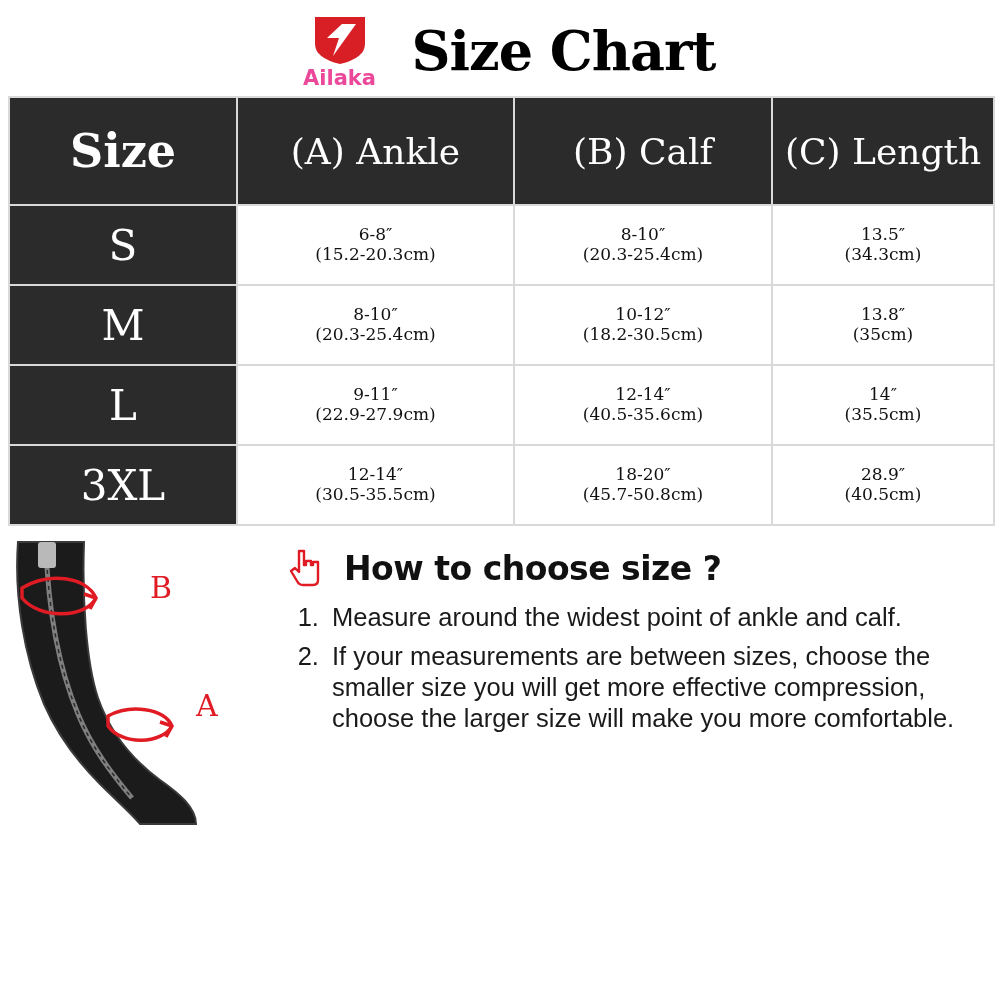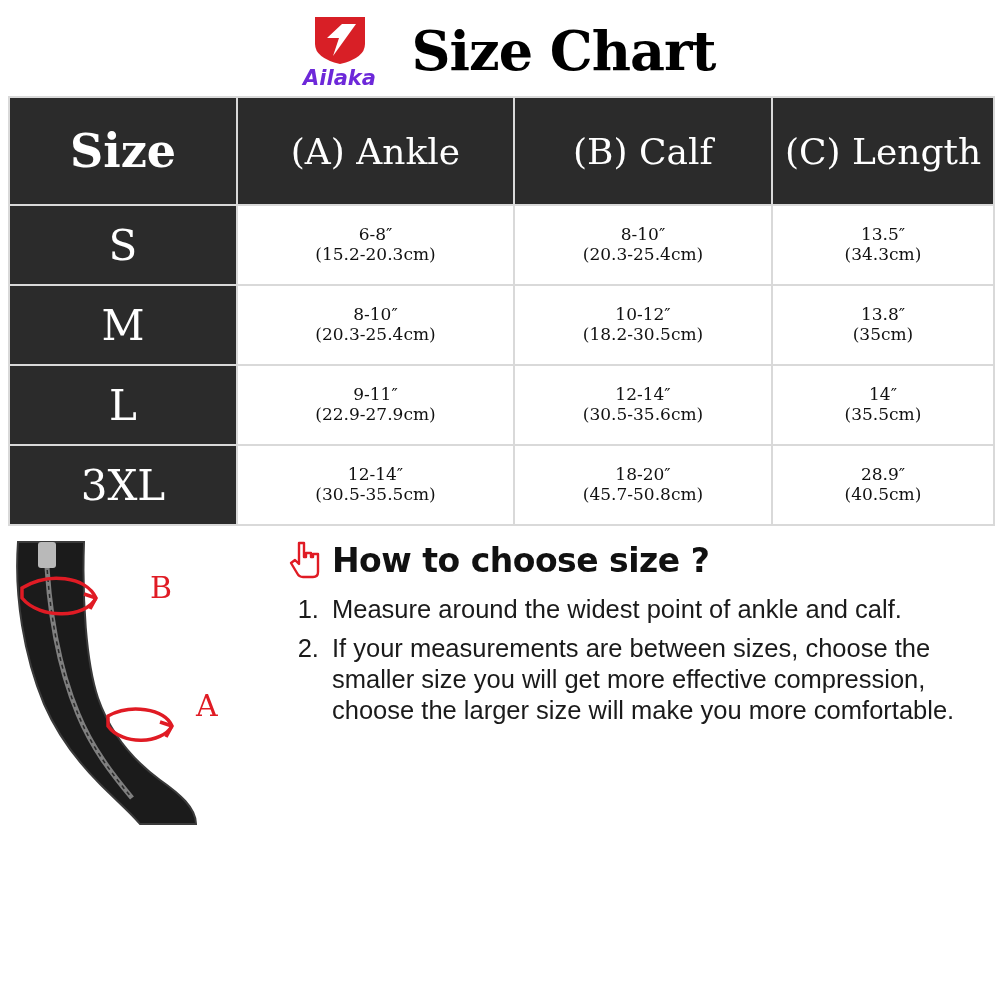--- a/index.html
+++ b/index.html
@@ -32,24 +32,23 @@
     justify-content: center;
     width: 108px;
   }
   .brand-mark {
     width: 62px; height: 52px;
     position: relative;
   }
   .brand-name {
     font-family: "DejaVu Sans", sans-serif;
     font-weight: bold;
-    font-style: italic;
     font-size: 21px;
     letter-spacing: 0px;
-    color: #6d28d9;
+    color: #ec4899;
     margin-top: 2px;
     line-height: 1;
   }
   .chart-title {
     font-family: "DejaVu Serif", serif;
     font-weight: bold;
     font-size: 54px;
     color: #000000;
     line-height: 1;
     letter-spacing: -1px;
@@ -118,22 +117,22 @@
   }
   .sock-svg { position: absolute; left: 0; top: 0; }
   .howto {
     flex: 1 1 auto;
     padding-left: 10px;
     padding-right: 28px;
   }
   .howto-title {
     display: flex;
     align-items: center;
-    gap: 10px;
-    margin-top: 4px;
+    gap: 22px;
+    margin-top: 12px;
   }
   .howto-title h2 {
     margin: 0;
     font-family: "DejaVu Sans", sans-serif;
     font-weight: bold;
     font-size: 33px;
     color: #111;
     letter-spacing: -0.5px;
   }
   .cursor-icon { width: 34px; height: 40px; flex: 0 0 34px; }
@@ -213,21 +212,21 @@
           </td>
         </tr>
         <tr>
           <td class="size-cell">L</td>
           <td class="val">
             <span class="ln1">9-11″</span>
             <span class="ln2">(22.9-27.9cm)</span>
           </td>
           <td class="val">
             <span class="ln1">12-14″</span>
-            <span class="ln2">(30.5-35.6cm)</span>
+            <span class="ln2">(40.5-35.6cm)</span>
           </td>
           <td class="val">
             <span class="ln1">14″</span>
             <span class="ln2">(35.5cm)</span>
           </td>
         </tr>
         <tr>
           <td class="size-cell">3XL</td>
           <td class="val">
             <span class="ln1">12-14″</span>

